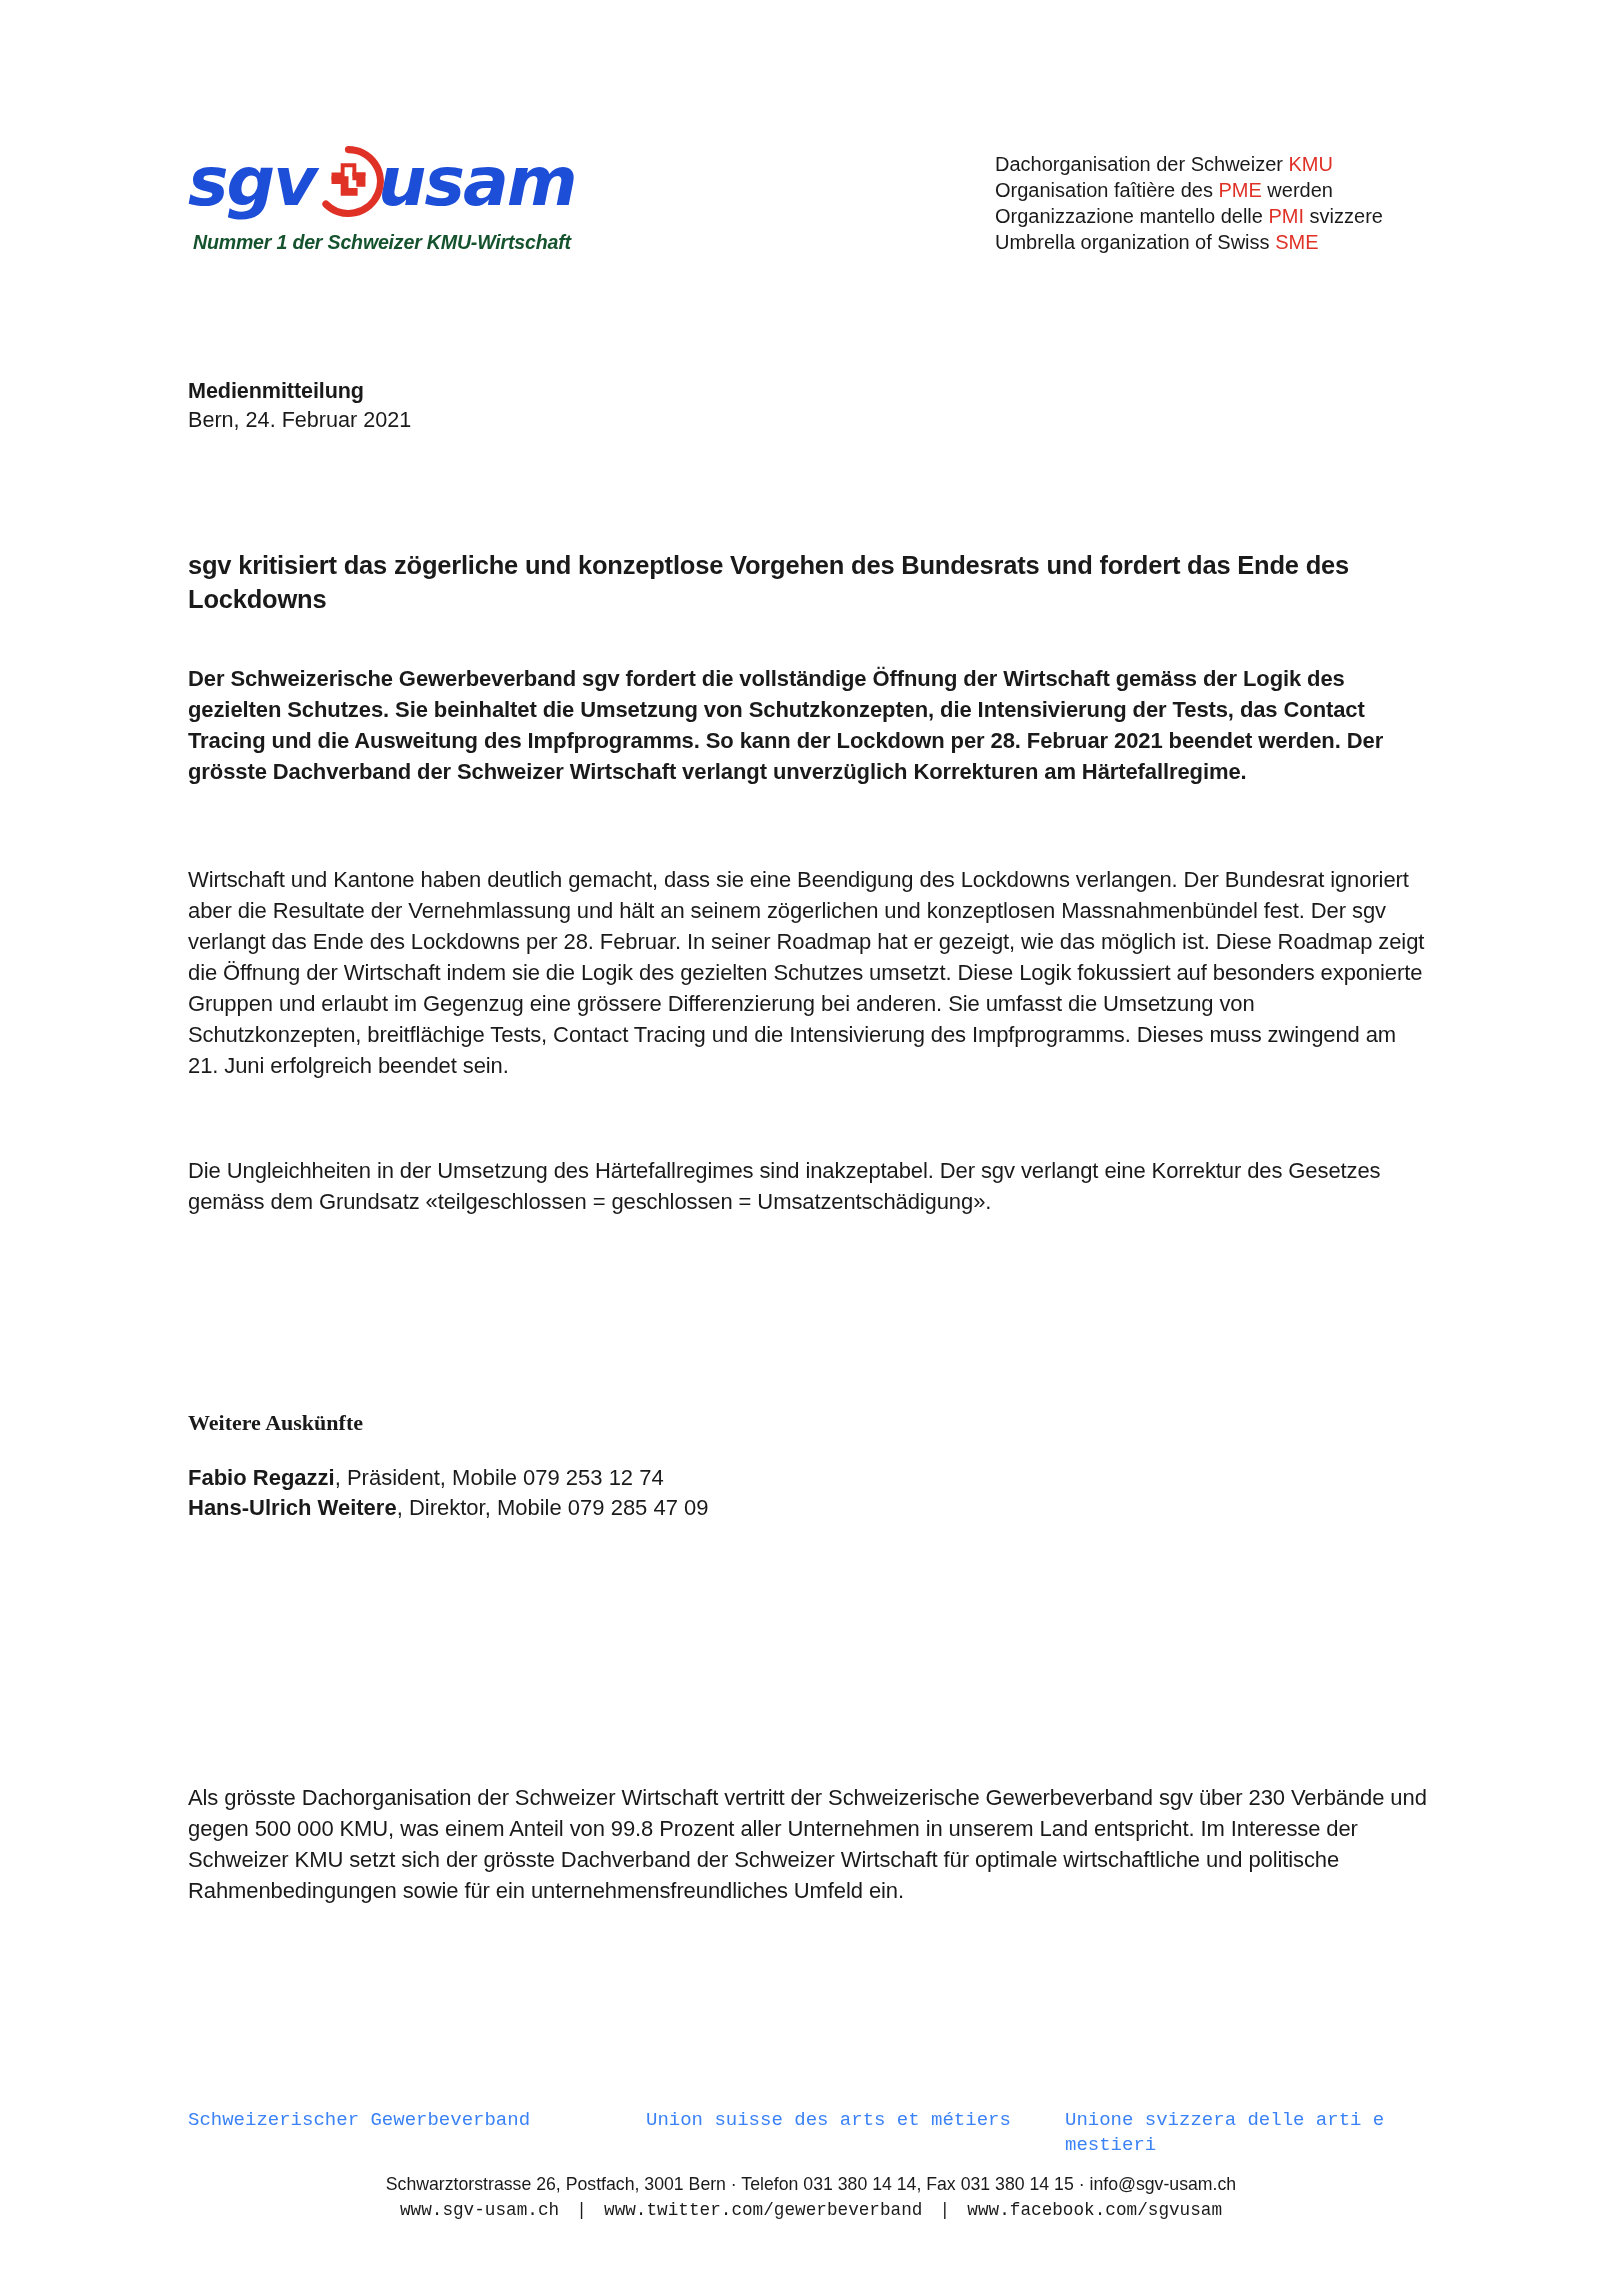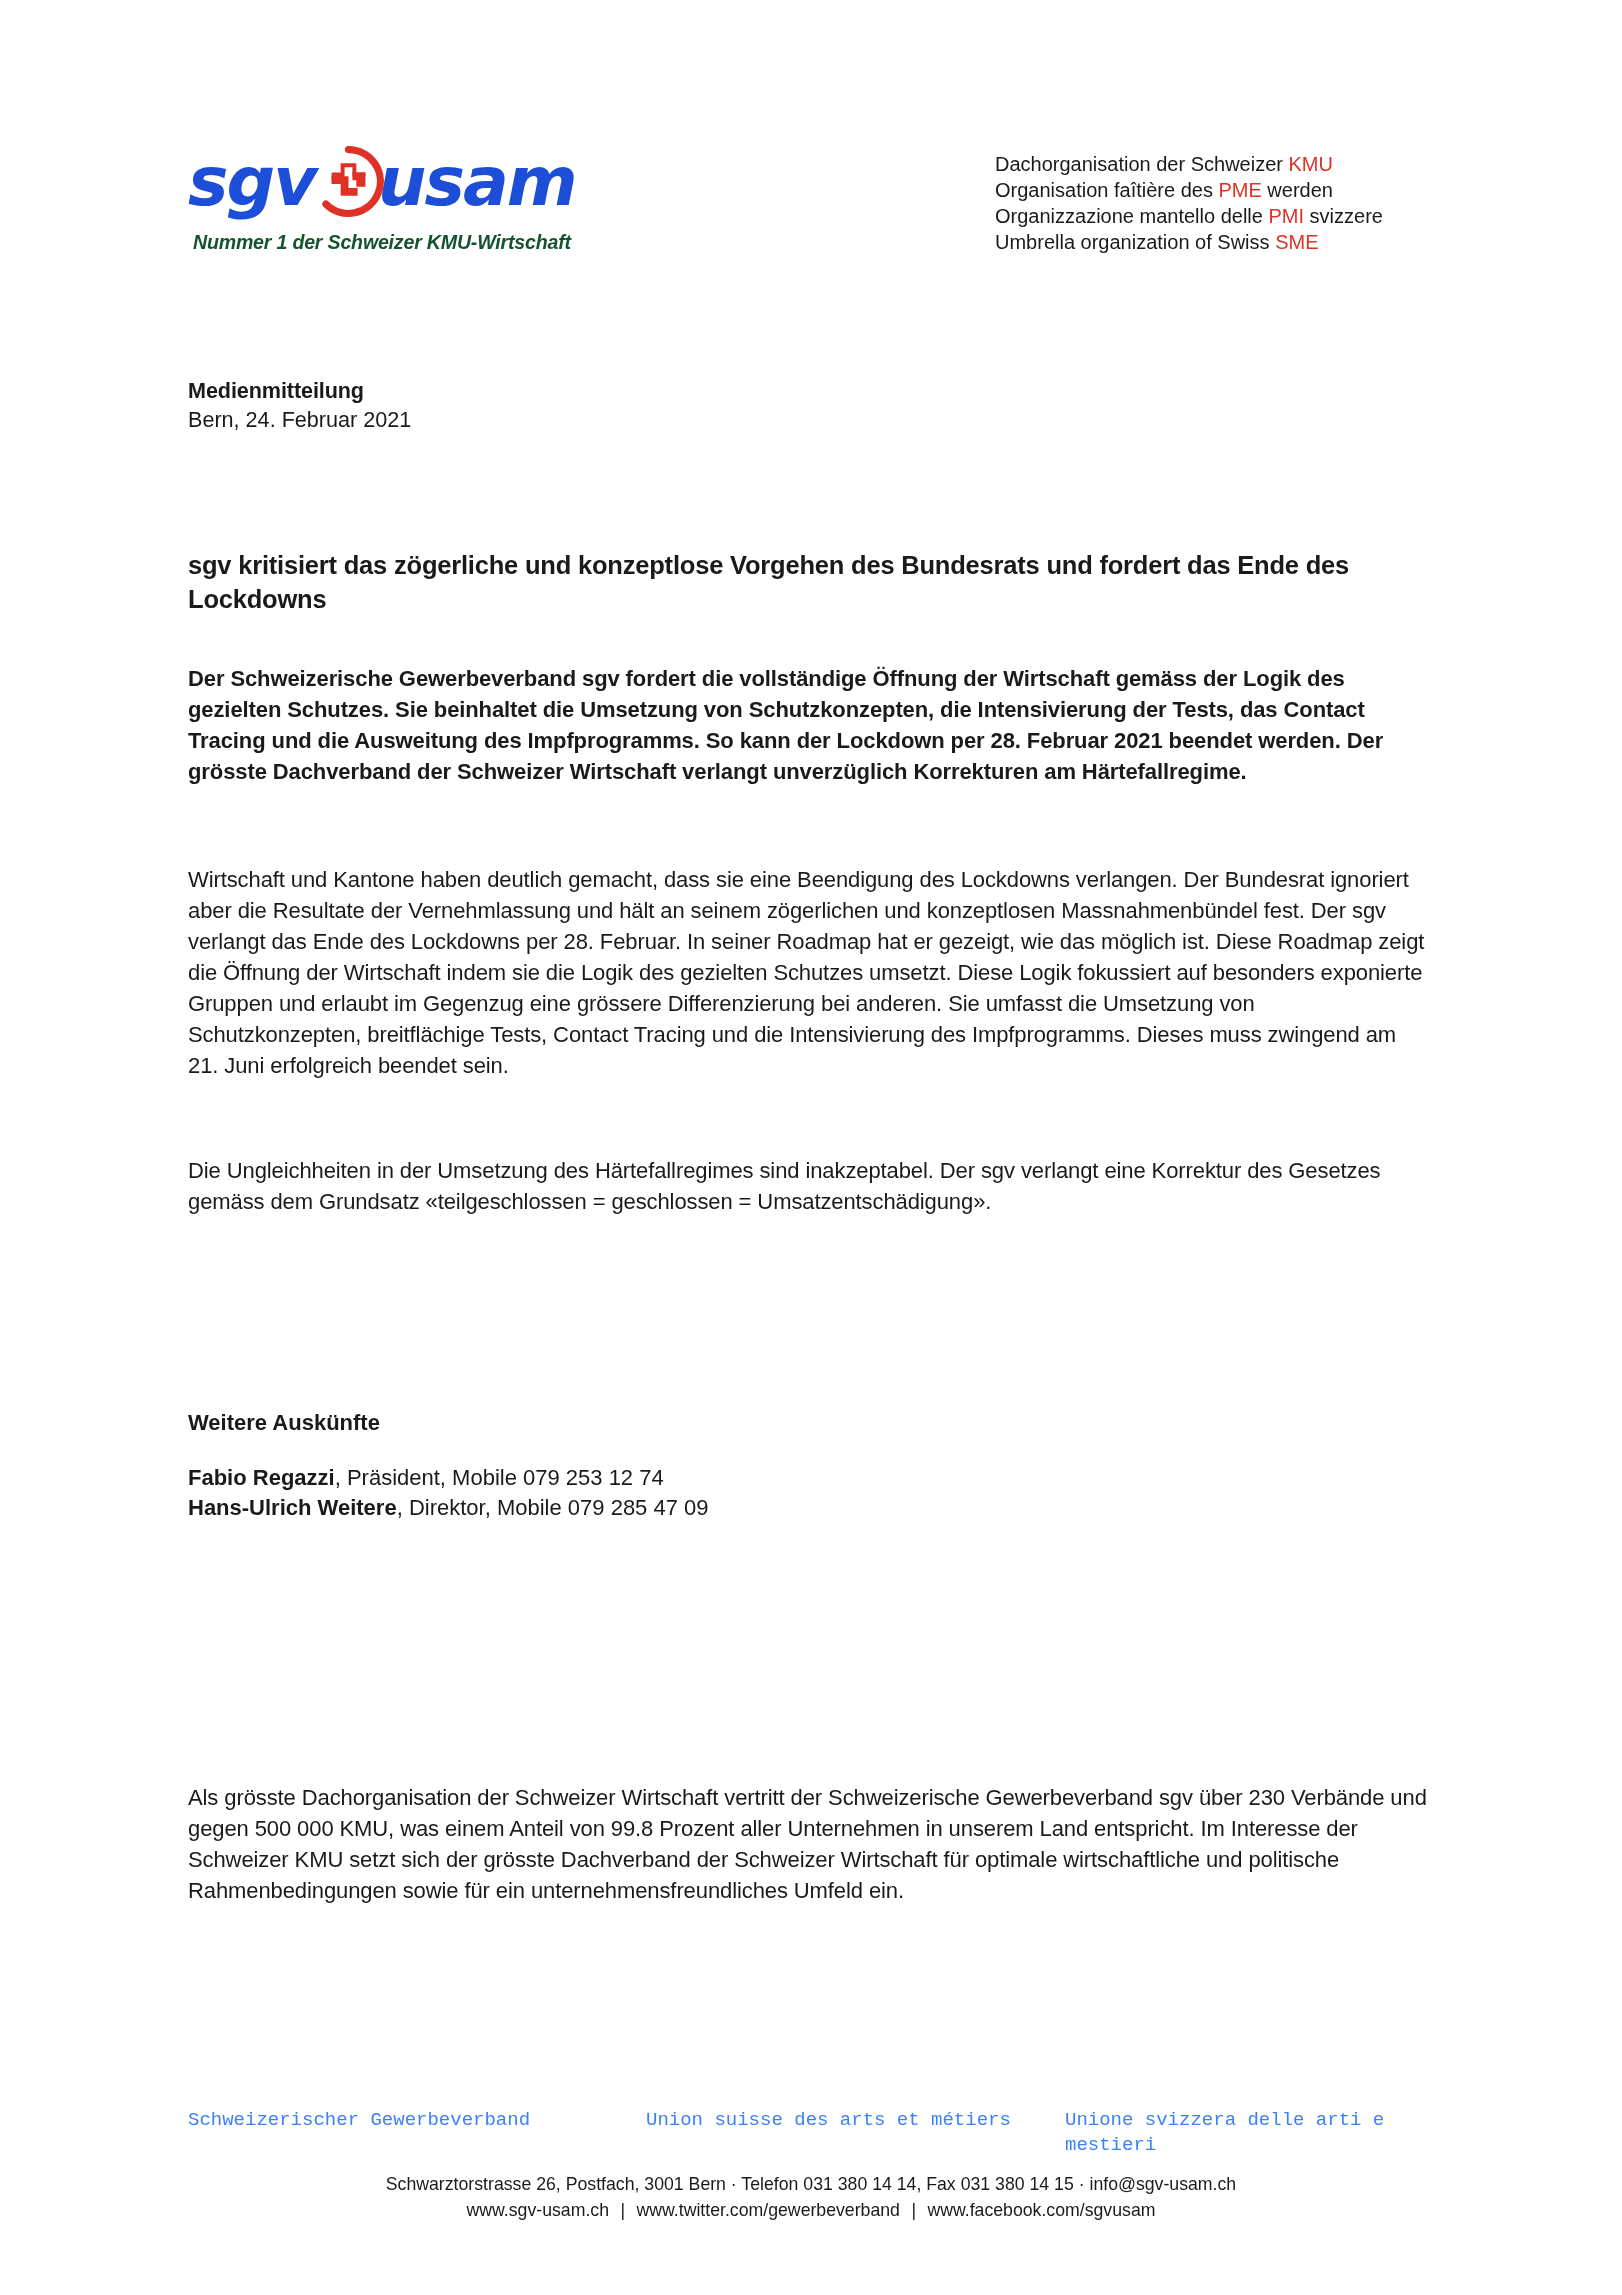--- a/index.html
+++ b/index.html
@@ -140,20 +140,21 @@
     position: absolute;
     top: 1407px;
     left: 0;
     width: 982px;
   }
   .contacts-title {
     font-weight: bold;
     font-size: 22px;
     line-height: 31px;
     margin-bottom: 25px;
+    font-family: Liberation Serif, serif;
   }
   .contact-line {
     font-size: 22px;
     line-height: 30px;
   }
   .contact-line b { font-weight: bold; }
 
   .boilerplate {
     position: absolute;
     top: 1760px;
@@ -198,20 +199,21 @@
   }
   .footer-links {
     position: absolute;
     bottom: 72px;
     left: 0;
     width: 100%;
     text-align: center;
     font-size: 17.7px;
     line-height: 26px;
     color: #1a1a1a;
+    font-family: Liberation Mono, monospace;
   }
   .sep { padding: 0 6.5px; }
 </style>
 </head>
 <body>
 
 <div class="page">
 
   <div class="header">
 

